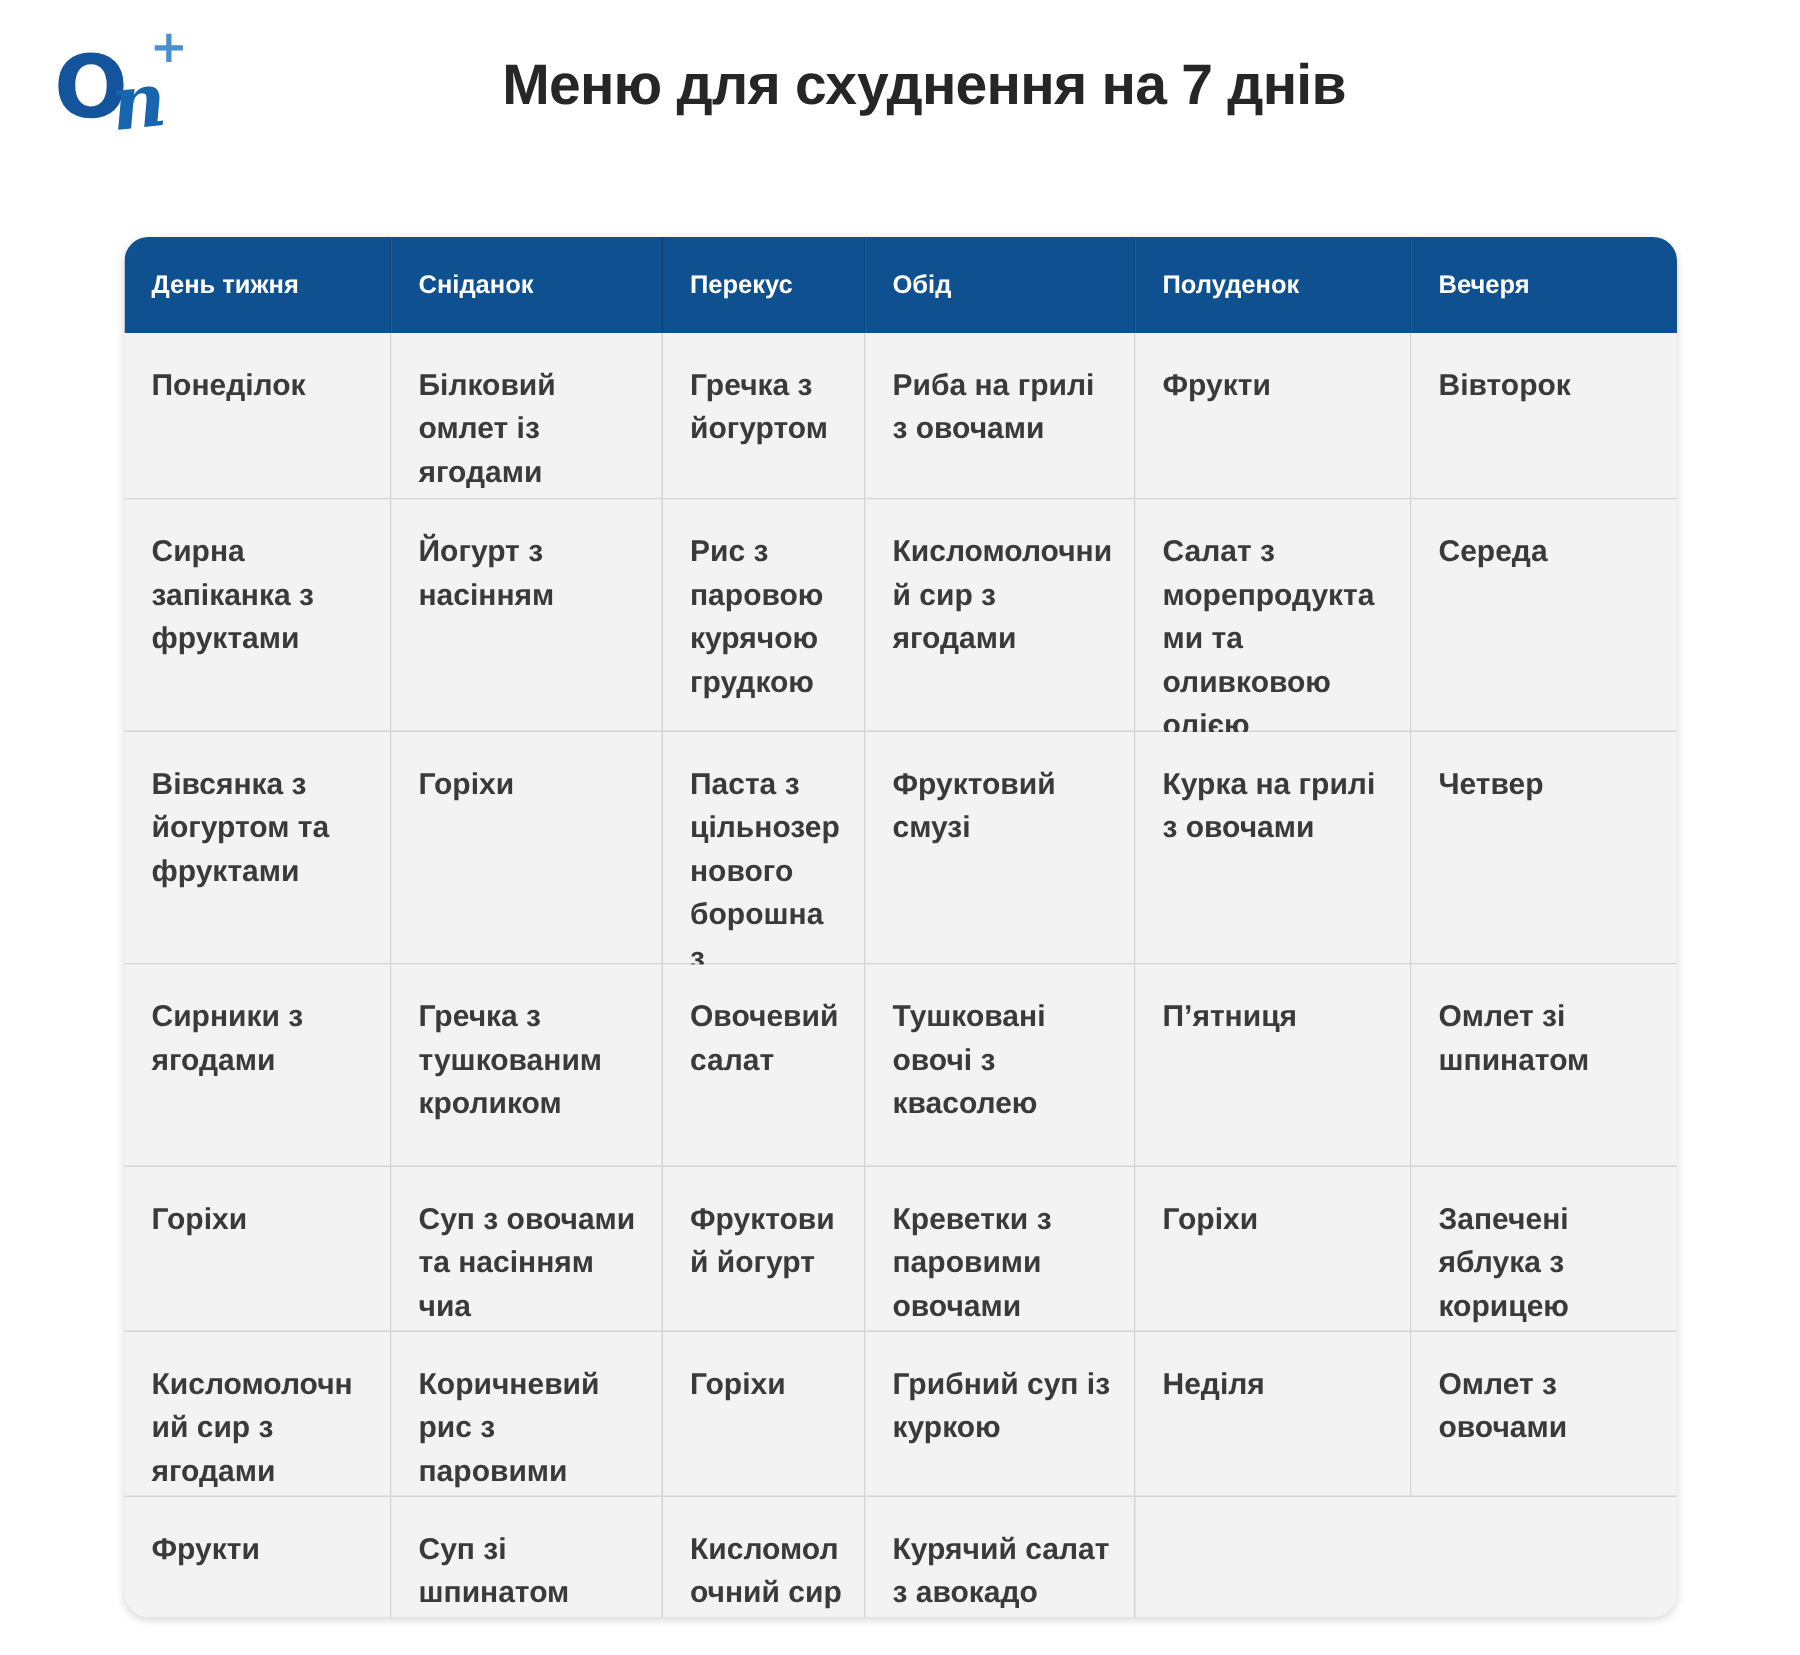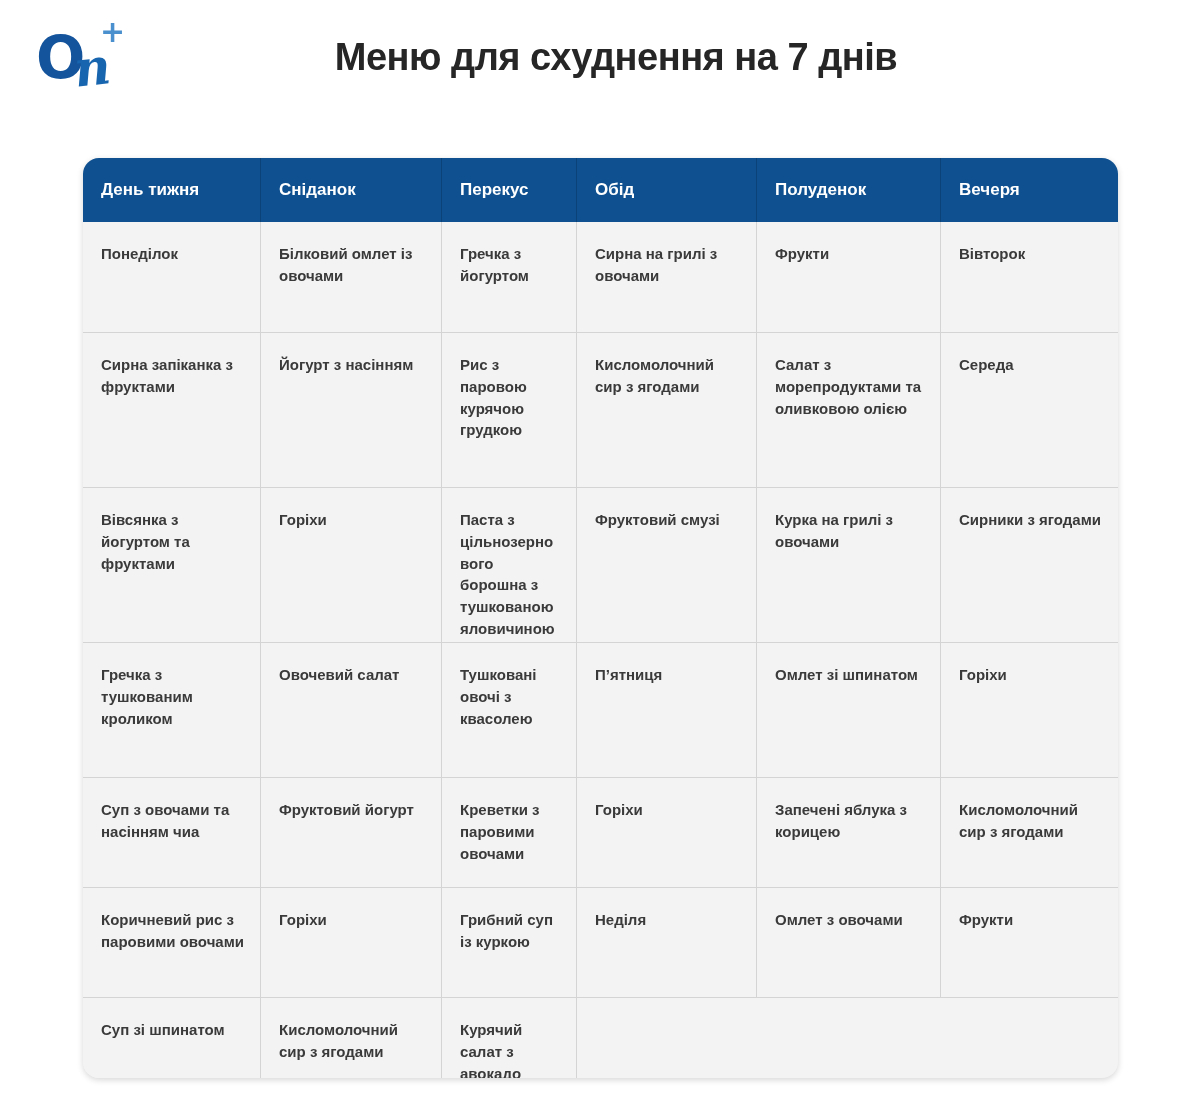--- a/index.html
+++ b/index.html
@@ -27,21 +27,21 @@
                 grid-template-columns:178px 181px 135px 180px 184px 177px;
                 grid-template-rows:64px 111px 155px 155px 135px 110px 110px 80px;
                 border-radius:16px; overflow:hidden; background:#f3f3f3;
                 box-shadow:0 2px 6px rgba(0,0,0,0.16);margin-top:30px; }
 
   .th { background:#0f5190; color:#ffffff; font-size:17px; font-weight:600;
         display:flex; align-items:center; padding-left:18px;
         border-right:1px solid #0b4379; }
   .th:nth-child(6) { border-right:none;text-align:center; }
 
-  .td { background:#f3f3f3; color:#3a3a3a; font-size:15px; font-weight:600;
+  .td { background:#f3f3f3; color:#3a3a3a; font-size:20px; font-weight:600;
         line-height:1.45; padding:21px 14px 10px 18px;
         border-right:1px solid #d4d4d4; border-bottom:1px solid #d4d4d4;
         overflow-wrap:anywhere; }
   .menu-table > .td:nth-child(6n) { border-right:none; }
   .menu-table > .td:nth-child(n+43) { border-bottom:none; }
 </style>
 </head>
 <body>
 
 <div class="page">
@@ -57,39 +57,40 @@
   <div class="menu-table">
 
     <div class="th">День тижня</div>
     <div class="th">Сніданок</div>
     <div class="th">Перекус</div>
     <div class="th">Обід</div>
     <div class="th">Полуденок</div>
     <div class="th">Вечеря</div>
 
     <div class="td">Понеділок</div>
-    <div class="td">Білковий омлет із овочами</div>
+    <div class="td">Білковий омлет із ягодами</div>
     <div class="td">Гречка з йогуртом</div>
-    <div class="td">Сирна на грилі з овочами</div>
+    <div class="td">Риба на грилі з овочами</div>
     <div class="td">Фрукти</div>
 
     <div class="td">Вівторок</div>
     <div class="td">Сирна запіканка з фруктами</div>
     <div class="td">Йогурт з насінням</div>
     <div class="td">Рис з паровою курячою грудкою</div>
     <div class="td">Кисломолочний сир з ягодами</div>
     <div class="td">Салат з морепродуктами та оливковою олією</div>
 
     <div class="td">Середа</div>
     <div class="td">Вівсянка з йогуртом та фруктами</div>
     <div class="td">Горіхи</div>
     <div class="td">Паста з цільнозернового борошна з тушкованою яловичиною</div>
     <div class="td">Фруктовий смузі</div>
     <div class="td">Курка на грилі з овочами</div>
 
+    <div class="td">Четвер</div>
     <div class="td">Сирники з ягодами</div>
     <div class="td">Гречка з тушкованим кроликом</div>
     <div class="td">Овочевий салат</div>
     <div class="td">Тушковані овочі з квасолею</div>
 
     <div class="td">П’ятниця</div>
     <div class="td">Омлет зі шпинатом</div>
     <div class="td">Горіхи</div>
     <div class="td">Суп з овочами та насінням чиа</div>
     <div class="td">Фруктовий йогурт</div>

